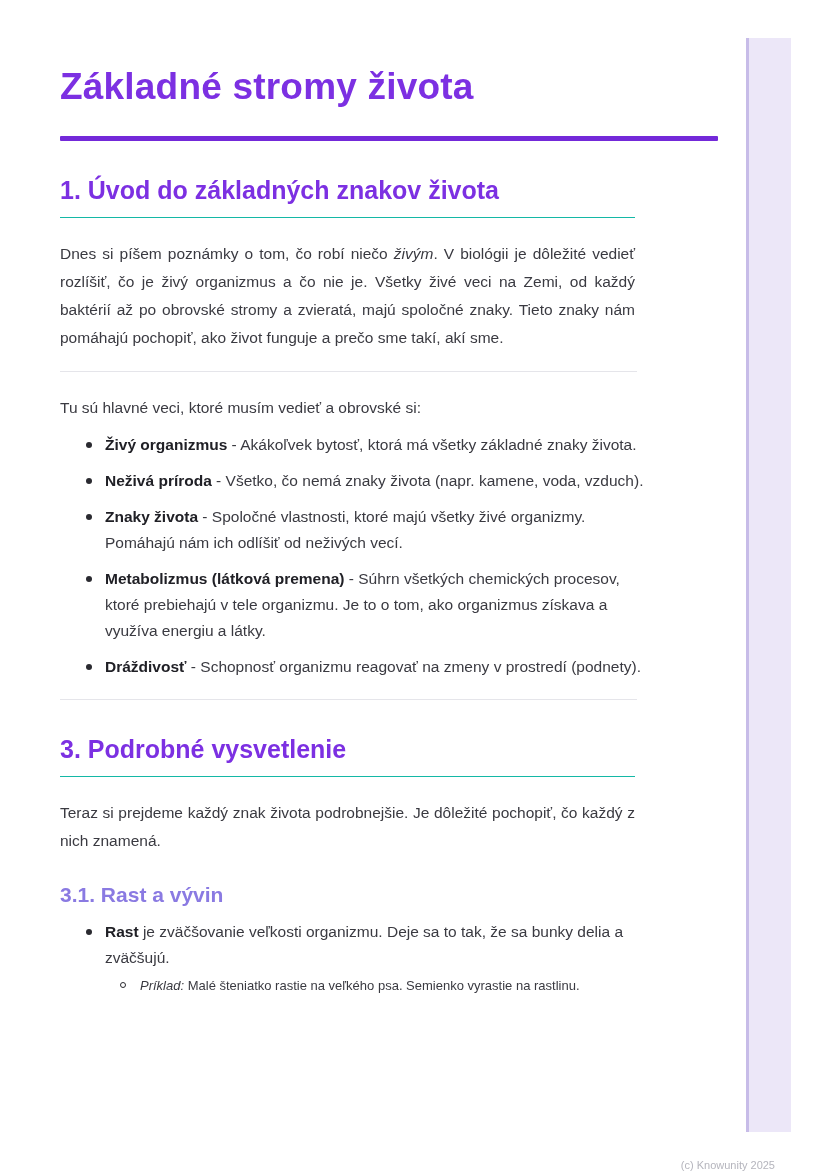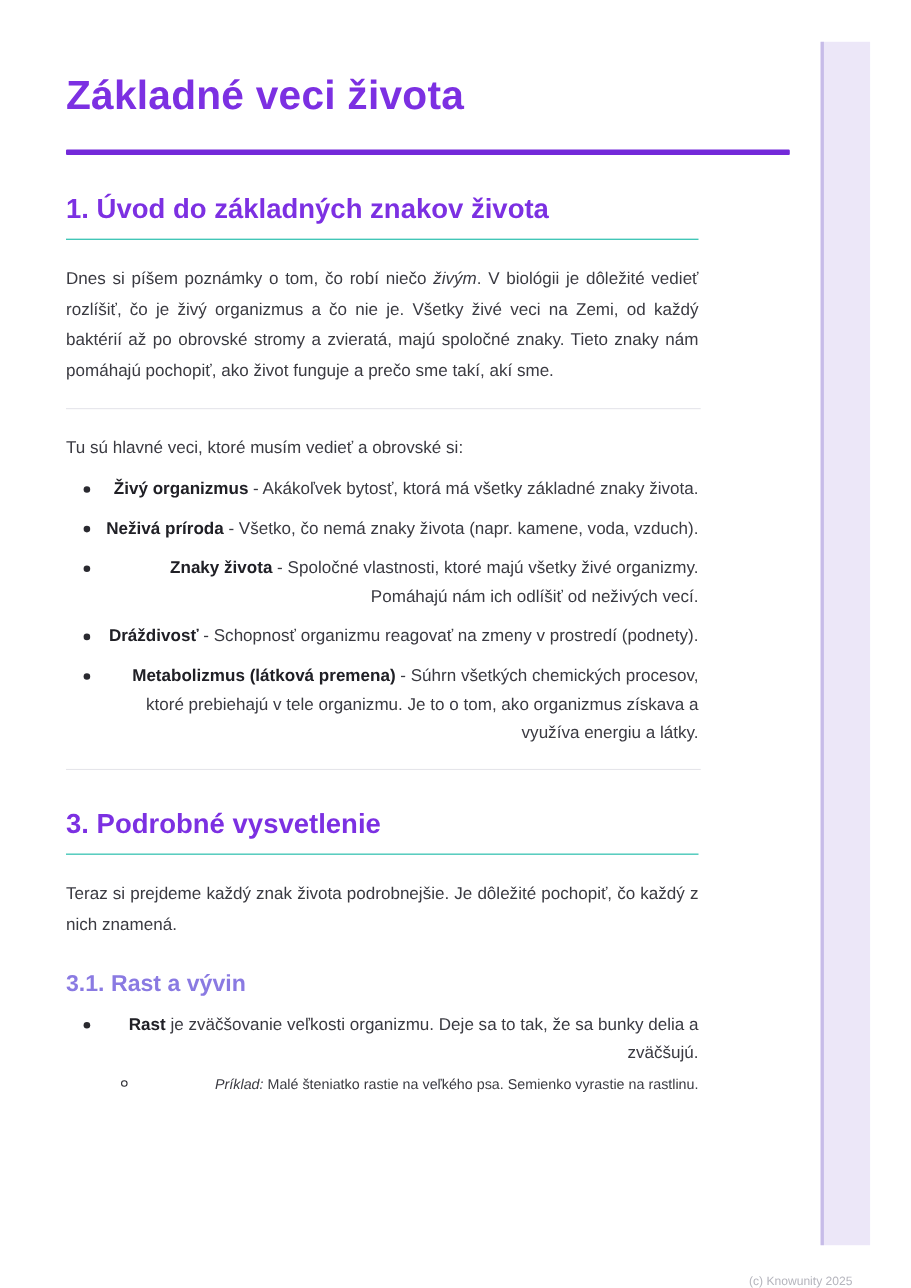--- a/index.html
+++ b/index.html
@@ -74,26 +74,25 @@
   .justify { text-align: justify; }
   .divider {
     margin: 0;
     margin-top: 19px;
     width: 577px;
     height: 0;
     border: none;
     border-top: 1px solid #e5e5ea;
   }
   ul.bullets {
-    margin: 0;
+    margin: 10px;
     margin-top: 10px;
     padding: 0;
     width: 575px;
     list-style: none;
-    text-align: right;
   }
   ul.bullets > li {
     position: relative;
     padding-left: 35px;
     margin-bottom: 10px;
     font-size: 15.5px;
     line-height: 26px;
     color: #3a3a41;
   }
   ul.bullets > li::before {
@@ -143,36 +142,36 @@
 </style>
 </head>
 <body>
 
 <div class="page">
 
   <div class="side-strip"></div>
 
   <div class="content">
 
-    <h1 class="main-title">Základné veci života</h1>
+    <h1 class="main-title">Základné stromy života</h1>
     <div class="title-rule"></div>
 
     <h2 class="h2">1. Úvod do základných znakov života</h2>
     <p class="body-text justify"><span>Dnes si píšem poznámky o tom, čo robí niečo </span><em>živým</em><span>. V biológii je dôležité vedieť rozlíšiť, čo je živý organizmus a čo nie je. Všetky živé veci na Zemi, od každý baktérií až po obrovské stromy a zvieratá, majú spoločné znaky. Tieto znaky nám pomáhajú pochopiť, ako život funguje a prečo sme takí, akí sme.</span></p>
 
     <hr class="divider">
 
     <p class="body-text">Tu sú hlavné veci, ktoré musím vedieť a obrovské si:</p>
 
     <ul class="bullets">
       <li><strong>Živý organizmus</strong><span> - Akákoľvek bytosť, ktorá má všetky základné znaky života.</span></li>
       <li><strong>Neživá príroda</strong><span> - Všetko, čo nemá znaky života (napr. kamene, voda, vzduch).</span></li>
       <li><strong>Znaky života</strong><span> - Spoločné vlastnosti, ktoré majú všetky živé organizmy. Pomáhajú nám ich odlíšiť od neživých vecí.</span></li>
+      <li><strong>Metabolizmus (látková premena)</strong><span> - Súhrn všetkých chemických procesov, ktoré prebiehajú v tele organizmu. Je to o tom, ako organizmus získava a využíva energiu a látky.</span></li>
       <li><strong>Dráždivosť</strong><span> - Schopnosť organizmu reagovať na zmeny v prostredí (podnety).</span></li>
-      <li><strong>Metabolizmus (látková premena)</strong><span> - Súhrn všetkých chemických procesov, ktoré prebiehajú v tele organizmu. Je to o tom, ako organizmus získava a využíva energiu a látky.</span></li>
     </ul>
 
     <hr class="divider">
 
     <h2 class="h2">3. Podrobné vysvetlenie</h2>
     <p class="body-text justify">Teraz si prejdeme každý znak života podrobnejšie. Je dôležité pochopiť, čo každý z nich znamená.</p>
 
     <h3 class="h3">3.1. Rast a vývin</h3>
 
     <ul class="bullets">

